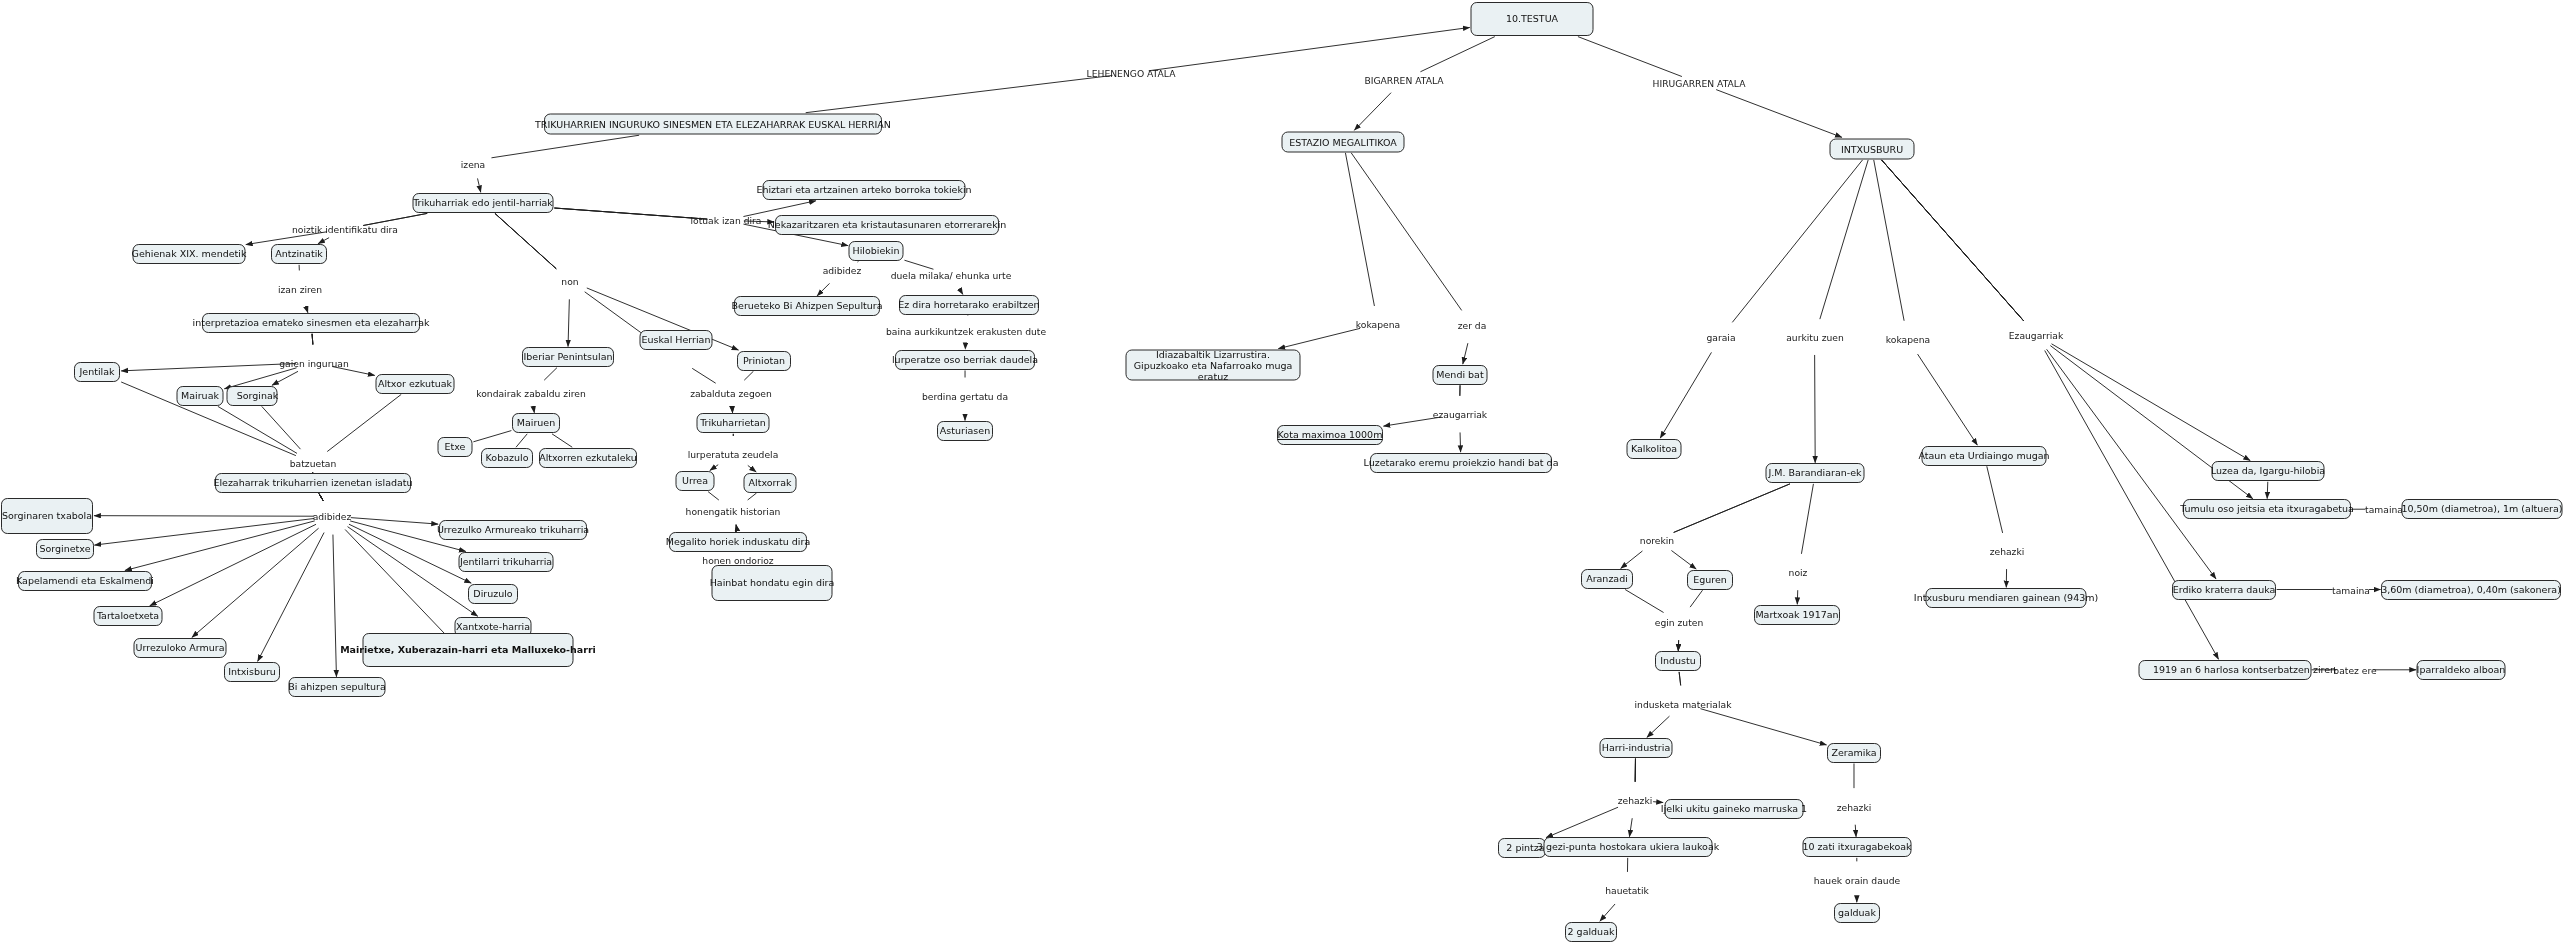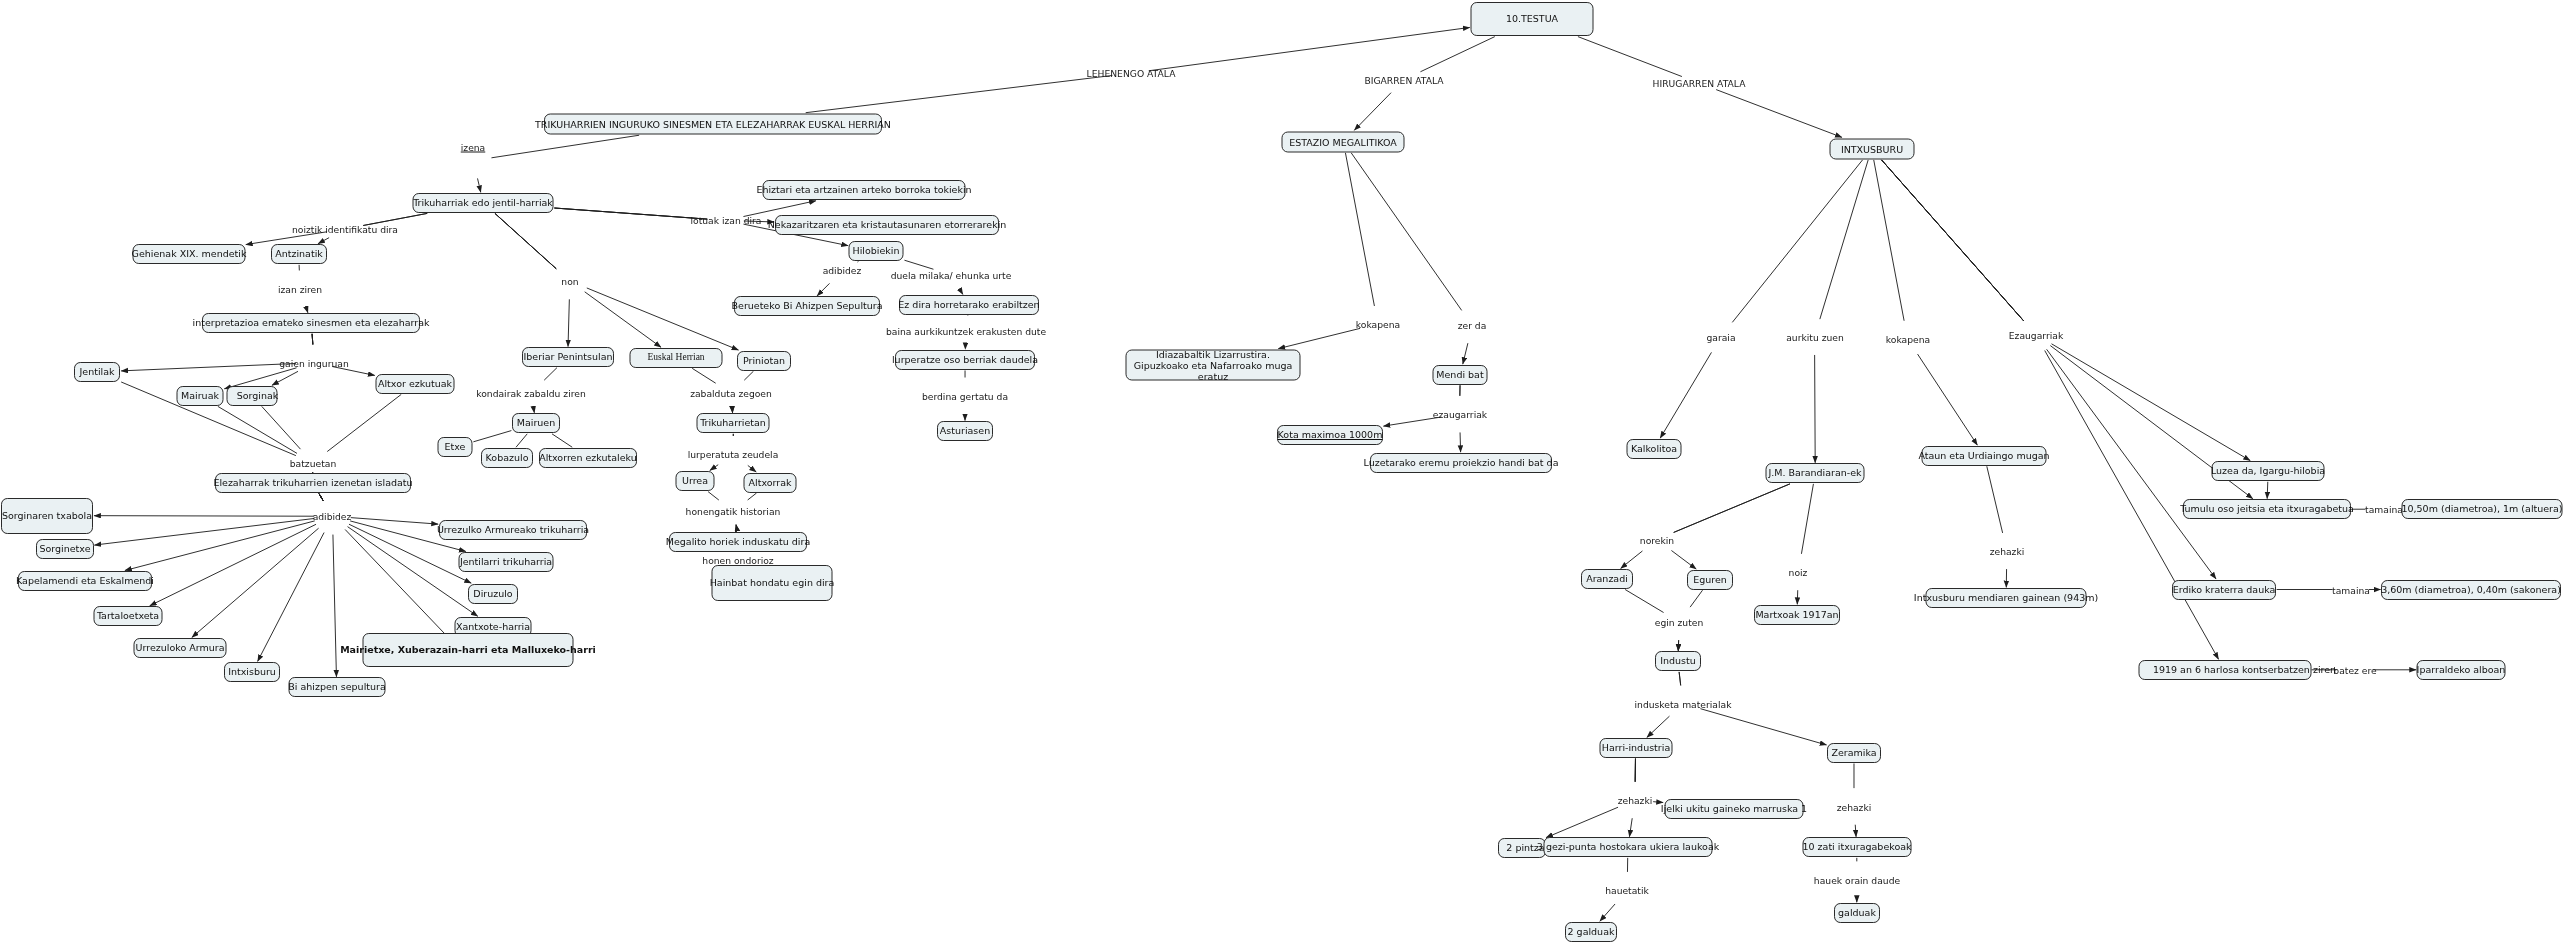--- a/index.html
+++ b/index.html
@@ -193,21 +193,21 @@
         <line x1="3232" y1="837" x2="3311" y2="837" stroke="#1d1d1d" stroke-width="1.3"></line>
         <line x1="3363" y1="837" x2="3379.5" y2="837" stroke="#1d1d1d" stroke-width="1.3" marker-end="url(#arrowhead)"></line>
         <line x1="3281.5" y1="951" x2="3317" y2="951" stroke="#1d1d1d" stroke-width="1.3"></line>
         <line x1="3369" y1="951" x2="3430" y2="951" stroke="#1d1d1d" stroke-width="1.3" marker-end="url(#arrowhead)"></line>
       </g>
   </svg>
   <div id="label-layer">
       <div class="elabel" style="left: 1131px; top: 73px;">LEHENENGO ATALA</div>
       <div class="elabel" style="left: 1404px; top: 80px;">BIGARREN ATALA</div>
       <div class="elabel" style="left: 1699px; top: 83px;">HIRUGARREN ATALA</div>
-      <div class="elabel" style="left: 473px; top: 147px; text-decoration: underline;">izena</div>
+      <div class="elabel" style="left: 473px; top: 164px;">izena</div>
       <div class="elabel" style="left: 345px; top: 229px;">noiztik identifikatu dira</div>
       <div class="elabel" style="left: 300px; top: 289px;">izan ziren</div>
       <div class="elabel" style="left: 314px; top: 363px;">gaien inguruan</div>
       <div class="elabel" style="left: 313px; top: 463px;">batzuetan</div>
       <div class="elabel" style="left: 332px; top: 516px;">adibidez</div>
       <div class="elabel" style="left: 570px; top: 281px;">non</div>
       <div class="elabel" style="left: 531px; top: 393px;">kondairak zabaldu ziren</div>
       <div class="elabel" style="left: 731px; top: 393px;">zabalduta zegoen</div>
       <div class="elabel" style="left: 733px; top: 454px;">lurperatuta zeudela</div>
       <div class="elabel" style="left: 733px; top: 511px;">honengatik historian</div>
@@ -255,21 +255,21 @@
       <div class="node" style="left: 128px; top: 616px; width: 69px; height: 20px;">Tartaloetxeta</div>
       <div class="node" style="left: 180px; top: 648px; width: 93px; height: 20px;">Urrezuloko Armura</div>
       <div class="node" style="left: 252px; top: 672px; width: 56px; height: 20px;">Intxisburu</div>
       <div class="node" style="left: 337px; top: 687px; width: 97px; height: 20px;">Bi ahizpen sepultura</div>
       <div class="node" style="left: 513px; top: 530px; width: 148px; height: 20px;">Urrezulko Armureako trikuharria</div>
       <div class="node" style="left: 506px; top: 562px; width: 95px; height: 20px;">Jentilarri trikuharria</div>
       <div class="node" style="left: 493px; top: 594px; width: 50px; height: 20px;">Diruzulo</div>
       <div class="node" style="left: 493px; top: 627px; width: 77px; height: 20px;">Xantxote-harria</div>
       <div class="node" style="left: 468px; top: 650px; width: 211px; height: 34px; font-weight: bold;">Mairietxe, Xuberazain-harri eta Malluxeko-harri</div>
       <div class="node" style="left: 568px; top: 357px; width: 92px; height: 20px;">Iberiar Penintsulan</div>
-      <div class="node" style="left: 676px; top: 358px; width: 93px; height: 20px; font-family: Liberation Serif, serif;">Euskal Herrian</div>
+      <div class="node" style="left: 676px; top: 340px; width: 73px; height: 20px;">Euskal Herrian</div>
       <div class="node" style="left: 764px; top: 361px; width: 54px; height: 20px;">Priniotan</div>
       <div class="node" style="left: 536px; top: 423px; width: 48px; height: 20px;">Mairuen</div>
       <div class="node" style="left: 455px; top: 447px; width: 35px; height: 20px;">Etxe</div>
       <div class="node" style="left: 507px; top: 458px; width: 52px; height: 20px;">Kobazulo</div>
       <div class="node" style="left: 588px; top: 458px; width: 98px; height: 20px;">Altxorren ezkutaleku</div>
       <div class="node" style="left: 733px; top: 423px; width: 73px; height: 20px;">Trikuharrietan</div>
       <div class="node" style="left: 695px; top: 481px; width: 39px; height: 20px;">Urrea</div>
       <div class="node" style="left: 770px; top: 483px; width: 53px; height: 20px;">Altxorrak</div>
       <div class="node" style="left: 738px; top: 535px; width: 138px; height: 20px; margin-top: 7px;">Megalito horiek induskatu dira</div>
       <div class="node" style="left: 772px; top: 583px; width: 121px; height: 36px;">Hainbat hondatu egin dira</div>

